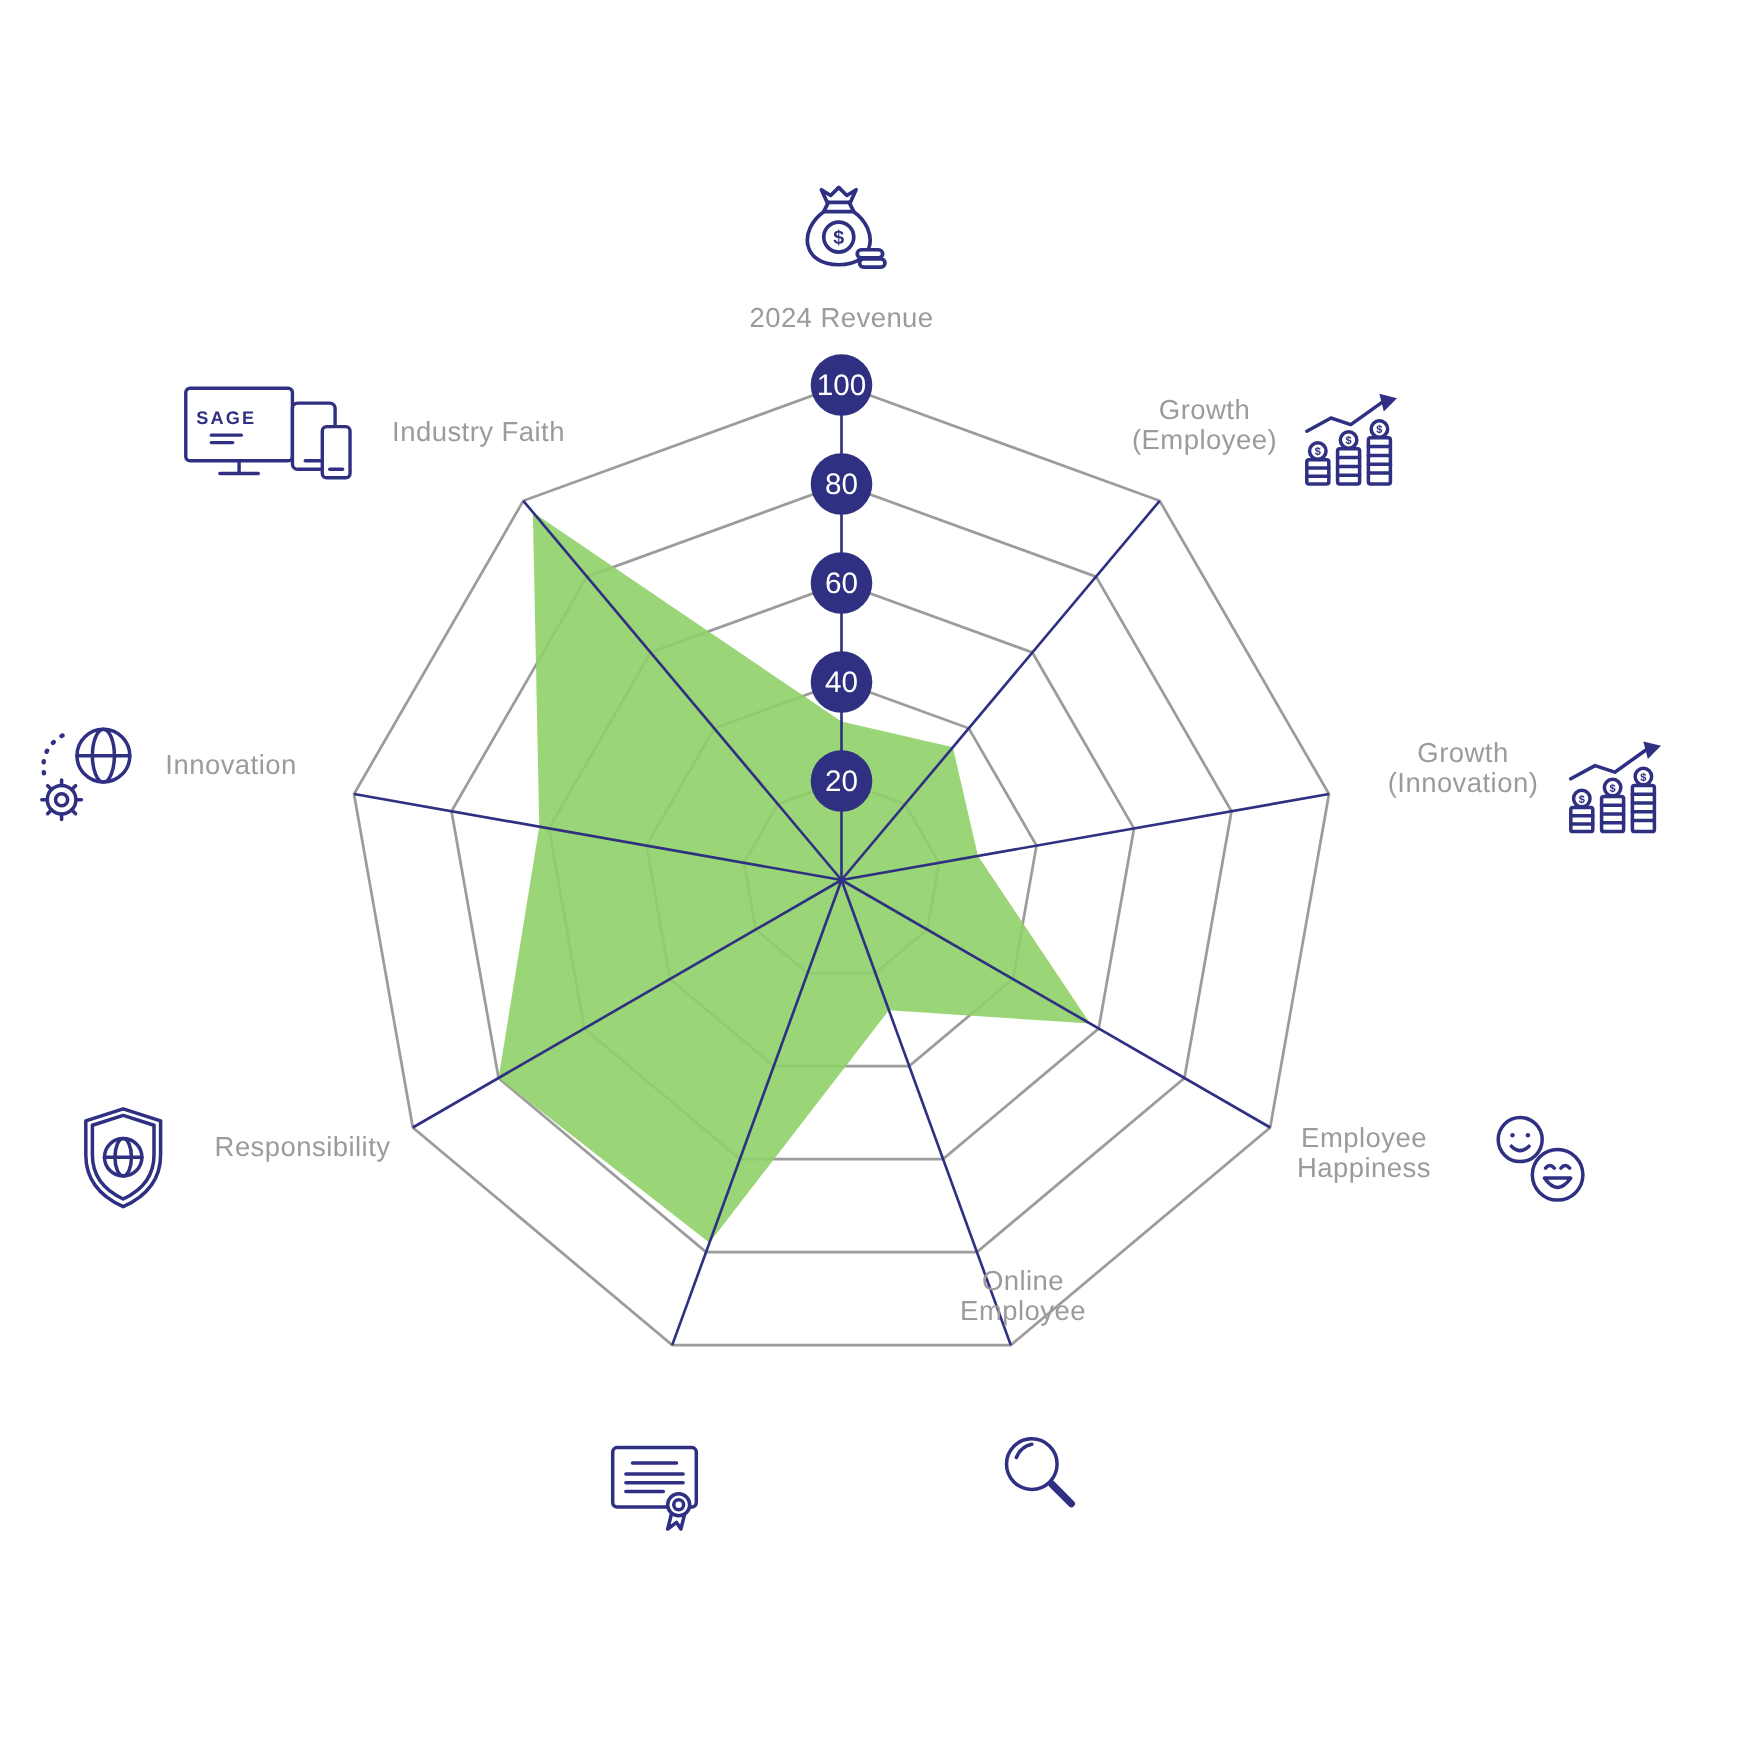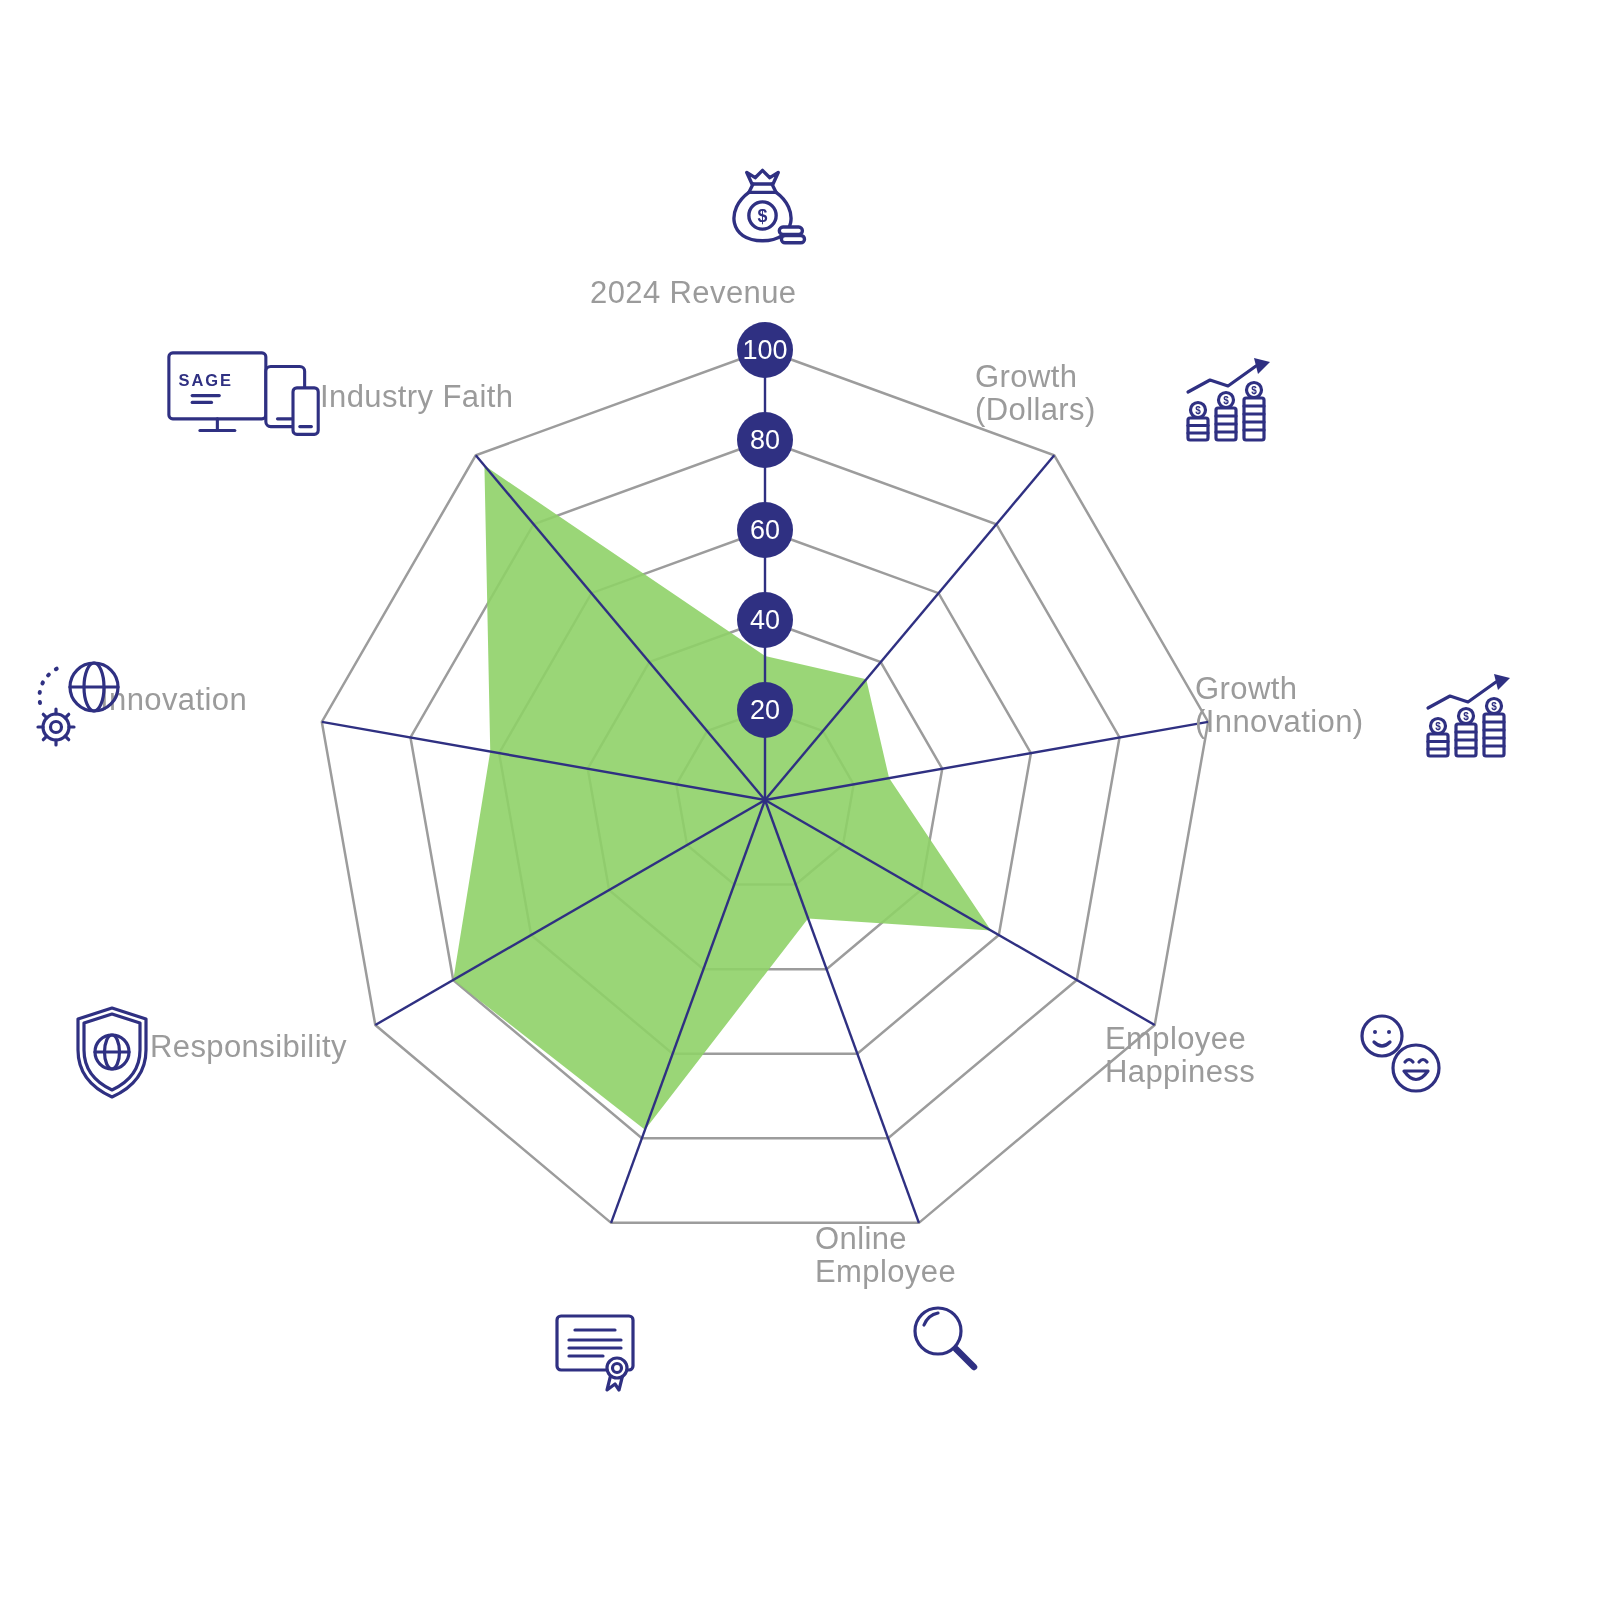--- a/index.html
+++ b/index.html
@@ -3,23 +3,23 @@
 <meta charset="utf-8">
 <style>
   html,body{margin:0;padding:0;}
   body{
     width:1600px;height:1600px;position:relative;overflow:hidden;
     background:#ffffff;
     font-family:"Liberation Sans",sans-serif;
   }
   #radar-svg{position:absolute;left:0;top:0;}
   .axis-label{
-    position:absolute;
+    position:absolute;text-align:center;
     color:var(--label-gray,#9b9b9b);
-    font-size:31px;line-height:1.07;letter-spacing:.4px;font-weight:400;
+    font-size:25px;line-height:1.07;letter-spacing:.4px;font-weight:400;
   }
   .lbl-line{display:block;}
   .icon{position:absolute;}
   .icon .ln{stroke:var(--navy,#2f3082);fill:none;stroke-width:3.2;stroke-linecap:round;stroke-linejoin:round;}
   .icon .ln-thick{stroke:var(--navy,#2f3082);fill:none;stroke-width:6.5;stroke-linecap:round;}
   .icon .solid{fill:var(--navy,#2f3082);stroke:none;}
   .icon .fillwhite{fill:#ffffff;}
   .icon .dots{stroke-dasharray:1 9;stroke-width:4;}
   .icon .icon-text{fill:var(--navy,#2f3082);stroke:none;font-family:"Liberation Sans",sans-serif;font-weight:700;}
 </style>
@@ -53,34 +53,34 @@
     <circle cx="765" cy="350" r="28" fill="#2f3082"></circle>
     <text x="765" y="359" text-anchor="middle" font-size="27" fill="#ffffff" font-family="&quot;Liberation Sans&quot;, sans-serif">100</text>
   </svg>
 
 <div class="axis-label" style="left:590px;top:276px;width:350px">
   <span class="lbl-line">2024 Revenue</span>
 </div>
 
 <div class="axis-label" style="left:975px;top:360px;width:240px">
   <span class="lbl-line">Growth</span>
-  <span class="lbl-line">(Dollars)</span>
+  <span class="lbl-line">(Employee)</span>
 </div>
 
 <div class="axis-label" style="left:1195px;top:672px;width:270px">
   <span class="lbl-line">Growth</span>
   <span class="lbl-line">(Innovation)</span>
 </div>
 
 <div class="axis-label" style="left:1105px;top:1022px;width:270px">
   <span class="lbl-line">Employee</span>
   <span class="lbl-line">Happiness</span>
 </div>
 
-<div class="axis-label" style="left:815px;top:1222px;width:230px">
+<div class="axis-label" style="left:815px;top:1152px;width:230px">
   <span class="lbl-line">Online</span>
   <span class="lbl-line">Employee</span>
 </div>
 
 <div class="axis-label" style="left:430px;top:1222px;width:320px">
 </div>
 
 <div class="axis-label" style="left:150px;top:1030px;width:250px">
   <span class="lbl-line">Responsibility</span>
 </div>

